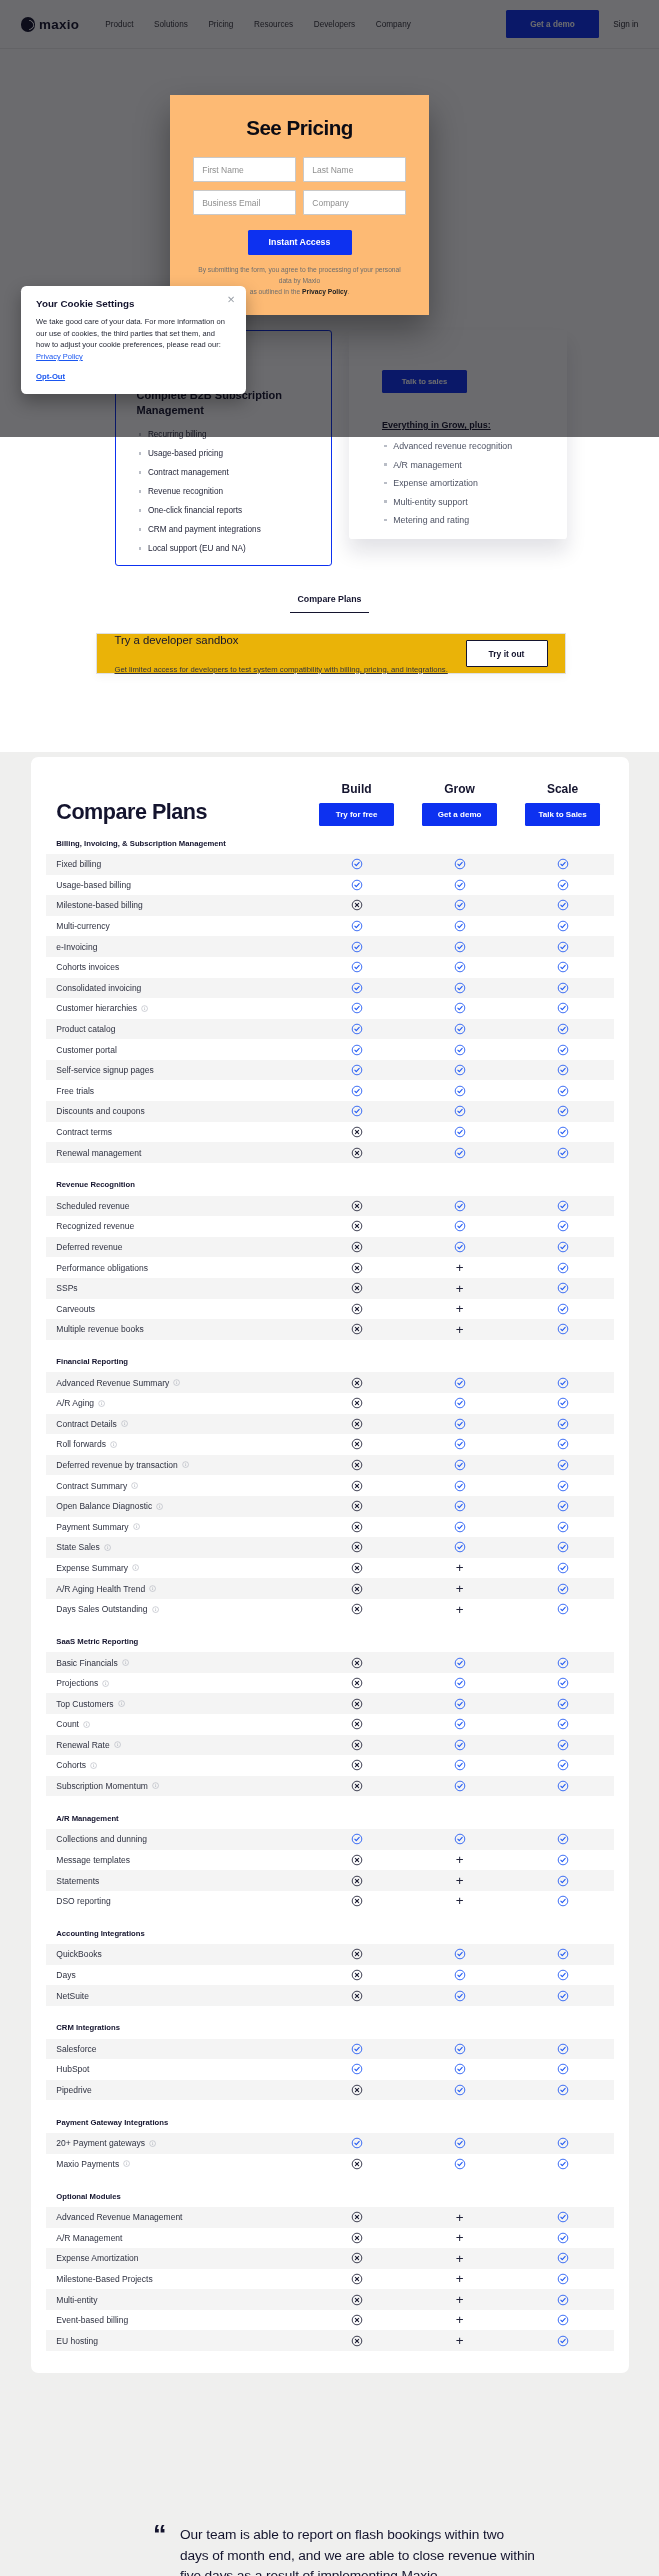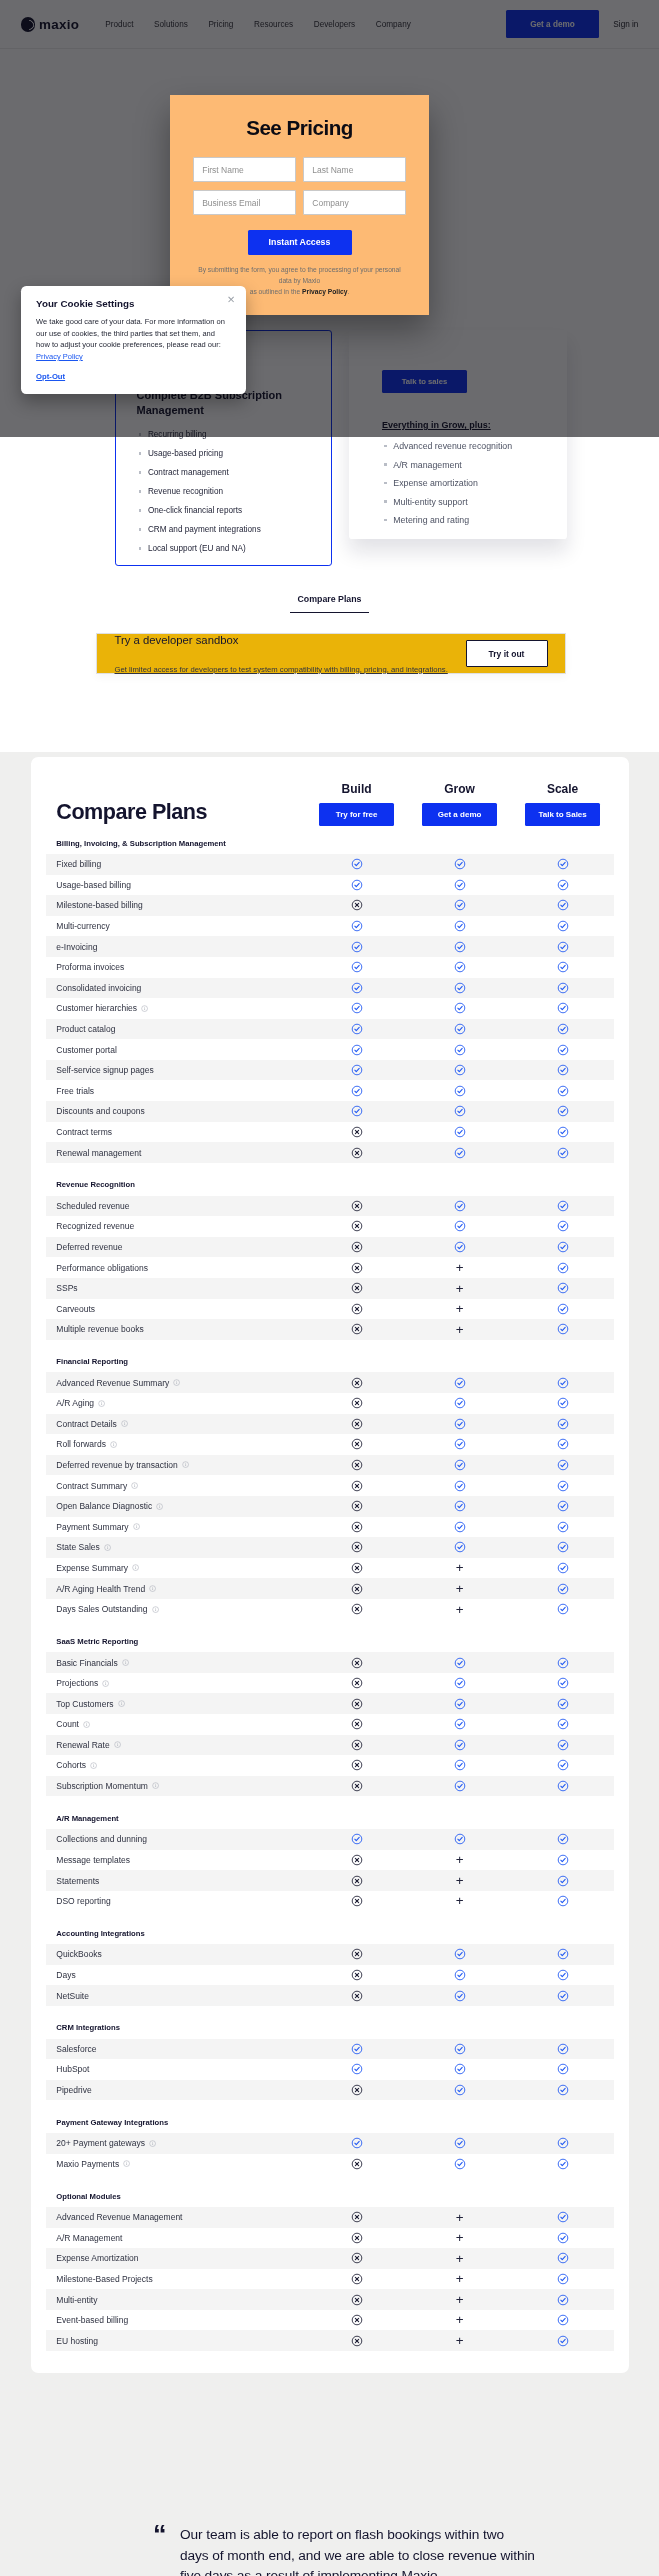--- a/index.html
+++ b/index.html
@@ -325,21 +325,21 @@
                 <span class="vicon">
                   <svg width="12" height="12" viewBox="0 0 24 24">
                     <circle cx="12" cy="12" r="9.6" fill="none" stroke="var(--check_blue)" stroke-width="1.7"></circle>
                     <path d="M7.6 12.4l2.9 2.9 5.9-6.6" fill="none" stroke="var(--check_blue)" stroke-width="2.1" stroke-linecap="round" stroke-linejoin="round"></path>
                   </svg>
                 </span>
               </div>
             </div>
             <div class="row">
               <div class="row-label">
-                <span>Proforma invoices</span>
+                <span>Cohorts invoices</span>
               </div>
               <div class="cell">
                 <span class="vicon">
                   <svg width="12" height="12" viewBox="0 0 24 24">
                     <circle cx="12" cy="12" r="9.6" fill="none" stroke="var(--check_blue)" stroke-width="1.7"></circle>
                     <path d="M7.6 12.4l2.9 2.9 5.9-6.6" fill="none" stroke="var(--check_blue)" stroke-width="2.1" stroke-linecap="round" stroke-linejoin="round"></path>
                   </svg>
                 </span>
               </div>
               <div class="cell">

